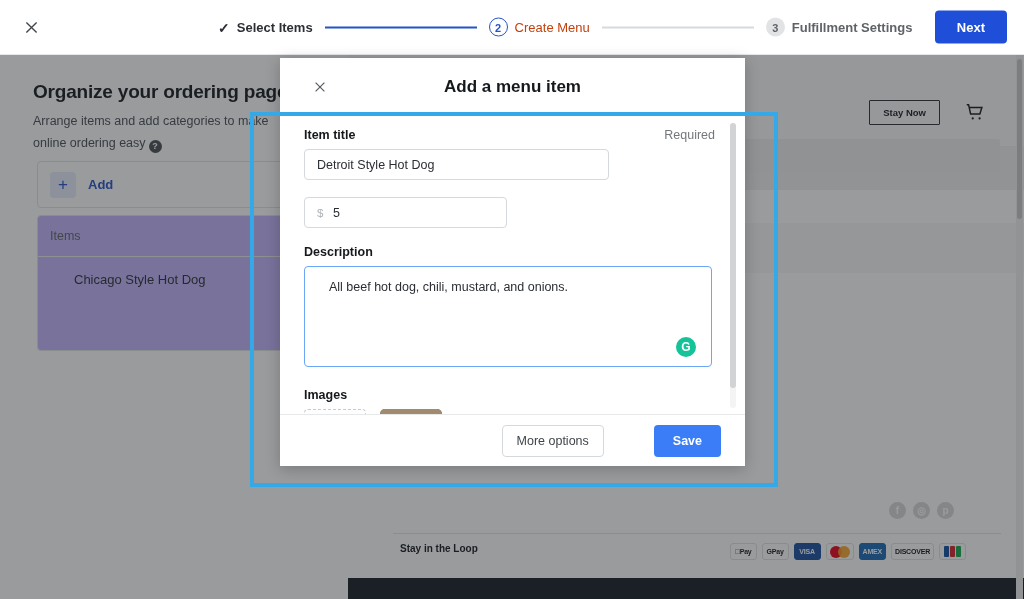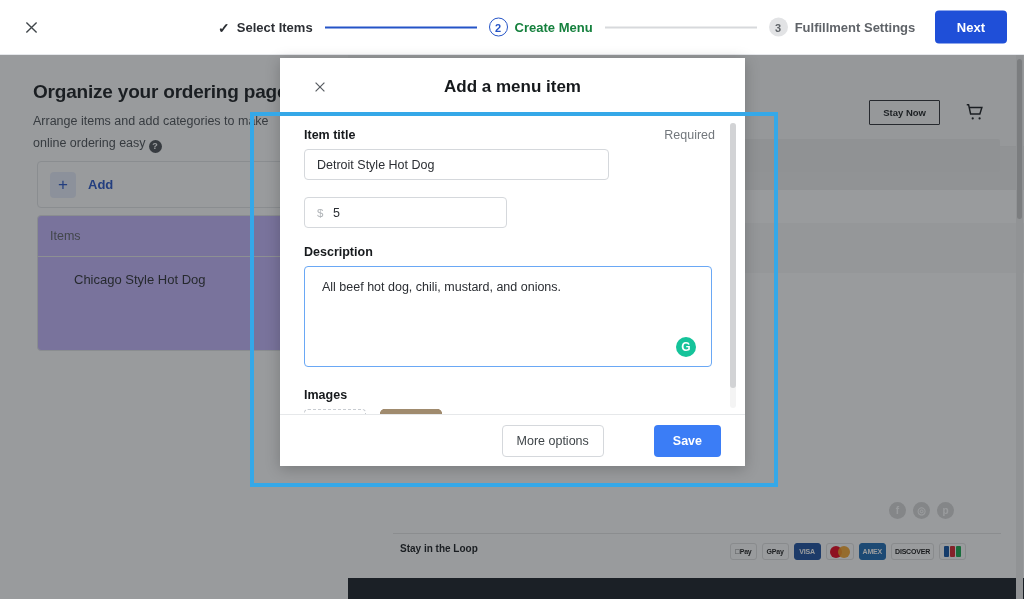--- a/index.html
+++ b/index.html
@@ -33,21 +33,21 @@
   .step { display: flex; align-items: center; gap: 7px; }
   .step-check { color: #2b2e33; font-size: 14px; line-height: 1; font-weight: 700; }
   .step-num {
     width: 19px; height: 19px; border-radius: 50%;
     display: flex; align-items: center; justify-content: center;
     font-size: 11px; font-weight: 600;
   }
   .step-num.active { border: 1.5px solid #2554C7; color: #2554C7; }
   .step-num.todo { background: #e2e3e5; color: #5f6368; border: none; }
   .step-label { font-size: 13px; font-weight: 700; color: #2b2e33; white-space: nowrap; }
-  .step-label.active { color: #15803d; font-weight: 700; }
+  .step-label.active { color: #c2410c; font-weight: 400; }
   .step-label.todo { color: #5f6368; font-weight: 600; }
   .step-line { width: 152px; height: 2px; margin: 0 12px; }
   .step-line.done { background: #2554C7; }
   .step-line.todo { background: #d7d9dc; }
   .next-btn {
     position: absolute; right: 17px; top: 50%; transform: translateY(-50%);
     background: #1f4fd8; color: #fff; border: none; border-radius: 4px;
     font-size: 13px; font-weight: 700;
     padding: 9px 22px; cursor: pointer;
     font-family: "Liberation Sans", sans-serif;
@@ -237,21 +237,21 @@
   }
   .price-wrap { position: relative; width: 203px; }
   .price-wrap .currency {
     position: absolute; left: 13px; top: 50%; transform: translateY(-50%);
     font-size: 11.5px; color: #aeb2b6; pointer-events: none;
   }
   .finput.price { width: 203px; padding-left: 28px; }
   .ftext {
     width: 408px; height: 101px; border: 1.5px solid #6aa8f5; border-radius: 4px;
     background: #fff; font-size: 12.5px; color: #2b2e33;
-    padding: 11px 17px; resize: none; outline: none;
+    padding: 11px 24px; resize: none; outline: none;
     font-family: "Liberation Sans", sans-serif; line-height: 18px;
     position: relative;
   }
   .ftext-wrap { position: relative; width: 408px; }
   .grammarly {
     position: absolute; right: 16px; bottom: 14px;
     width: 20px; height: 20px; border-radius: 50%;
     background: #15c39a; color: #fff;
     display: flex; align-items: center; justify-content: center;
     font-size: 12px; font-weight: 600; cursor: pointer;

